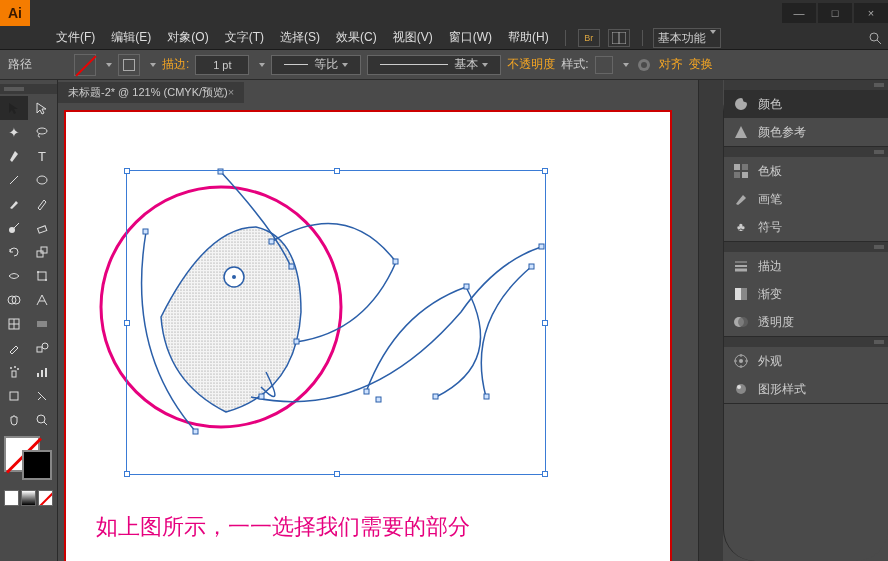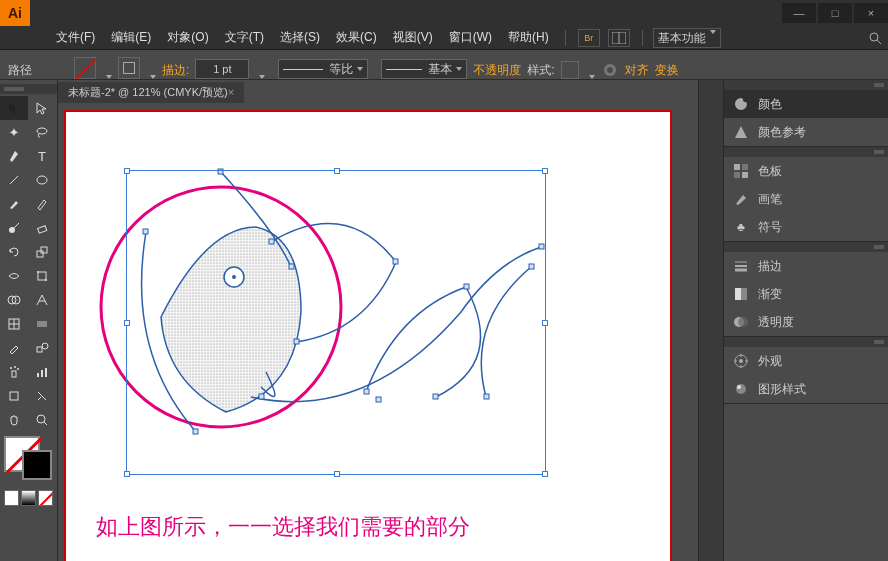--- a/index.html
+++ b/index.html
@@ -13,28 +13,28 @@
 
 
 .menubar { height:24px; background:#303030; display:flex; align-items:center; padding-left:50px; gap:4px; border-bottom:1px solid #1a1a1a; }
 .menuitem { padding:2px 6px; color:#ddd; white-space:nowrap; font-size:12px; }
 .menusep { width:1px; height:16px; background:#555; margin:0 6px; }
 .menuicon { width:22px; height:18px; border:1px solid #555; display:flex; align-items:center; justify-content:center; margin:0 2px; }
 .menudrop { display:flex; align-items:flex-start; border:1px solid #555; padding:1px 4px; height:20px; }
 .dropcaret { width:0; height:0; border-left:3px solid transparent; border-right:3px solid transparent; border-top:4px solid #aaa; margin-left:4px; }
 
 
-.ctrlbar { height:30px; background:#4a4a4a; border-bottom:1px solid #2a2a2a; display:flex; align-items:flex-end; padding:0 8px; gap:6px; }
+.ctrlbar { height:30px; background:#4a4a4a; border-bottom:1px solid #2a2a2a; display:flex; align-items:center; padding:0 8px; gap:6px; }
 .ctrlbar .label { color:#ccc; }
 .swatch { width:22px; height:22px; border:1px solid #666; position:relative; }
 .swatch.noFill::after { content:""; position:absolute; width:28px; height:2px; background:#e00; transform:rotate(-45deg); top:10px; left:-3px; }
 .fillbox { width:22px; height:22px; border:1px solid #666; display:flex; align-items:center; justify-content:center; }
 .fillbox .inner { width:12px; height:12px; border:1px solid #aaa; }
 .ptbox { width:54px; height:20px; background:#333; border:1px solid #666; color:#ccc; font-size:11px; text-align:center; }
-.linedd { width:90px; height:20px; background:#333; border:1px solid #666; display:flex; align-items:center; justify-content:flex-end; padding:0 4px;margin-left:7px; }
+.linedd { width:90px; height:20px; background:#333; border:1px solid #666; display:flex; align-items:center; justify-content:flex-end; padding:0 12px; }
 .linedd .ln { flex:1; height:1px; background:#ccc; }
 .orange { color:#f5a623; }
 
 
 .bodyrow { display:flex; height:481px; }
 
 
 .tools { width:58px; background:#4a4a4a; border-right:1px solid #2a2a2a; display:flex; flex-direction:column; padding-top:4px; }
 .tools .tabstrip { height:10px; background:#3a3a3a; margin-bottom:2px; position:relative; }
 .tools .tabstrip::before { content:""; position:absolute; left:4px; top:3px; width:20px; height:4px; background:#5a5a5a; }
@@ -55,21 +55,21 @@
 .doctab .tab .x { color:#999; }
 .canvaswrap { flex:1; background:#4a4a4a; padding:6px 0 0 6px; overflow:hidden; position:relative; }
 .artboard { width:608px; height:454px; background:#fff; border:2px solid #c00; position:relative; }
 .caption { position:absolute; left:30px; bottom:20px; color:#e6007e; font-size:22px; font-family:Liberation Serif, serif; }
 
 
 .bbox { position:absolute; border:1px solid #3a7bd5; }
 .hnd { position:absolute; width:6px; height:6px; background:#fff; border:1px solid #3a7bd5; }
 
 
-.rightcol { width:165px; background:#4a4a4a; border-left:1px solid #2a2a2a; }
+.rightcol { width:165px; background:#4a4a4a; border-left:1px solid #2a2a2a;border-radius:32px; }
 .rstripcol { width:25px; background:#3a3a3a; border-left:1px solid #2a2a2a; }
 .rpanel { border-bottom:1px solid #2a2a2a; }
 .rpanel .hdr { height:10px; background:#3a3a3a; position:relative; }
 .rpanel .hdr::after { content:""; position:absolute; right:4px; top:3px; width:10px; height:4px; background:#5a5a5a; }
 .rrow { display:flex; align-items:center; height:28px; padding-left:8px; gap:8px; }
 .rrow.active { background:#2f2f2f; }
 .ricon { width:18px; height:18px; display:flex; align-items:center; justify-content:center; color:#ccc; }
 .rrow .lbl { color:#ccc; font-size:12px; }
 
 svg { display:block; }
@@ -127,21 +127,21 @@
     </div>
   <span class="dropcaret"></span>
   <span class="orange">描边:</span>
   <input class="ptbox" value="1 pt" style="">
   <span class="dropcaret"></span>
   <div class="linedd">
       <div class="ln"></div>
       <span style="margin-left:6px">等比</span>
       <span class="dropcaret"></span>
     </div>
-  <div class="linedd" style="width:86px">
+  <div class="linedd" style="width:134px">
       <div class="ln"></div>
       <span style="margin-left:6px">基本</span>
       <span class="dropcaret"></span>
     </div>
   <span class="orange">不透明度</span>
   <span class="label">样式:</span>
   <div class="fillbox" style="width:18px;height:18px"></div>
   <span class="dropcaret"></span>
   <div class="ricon">
       <svg width="16" height="16">

